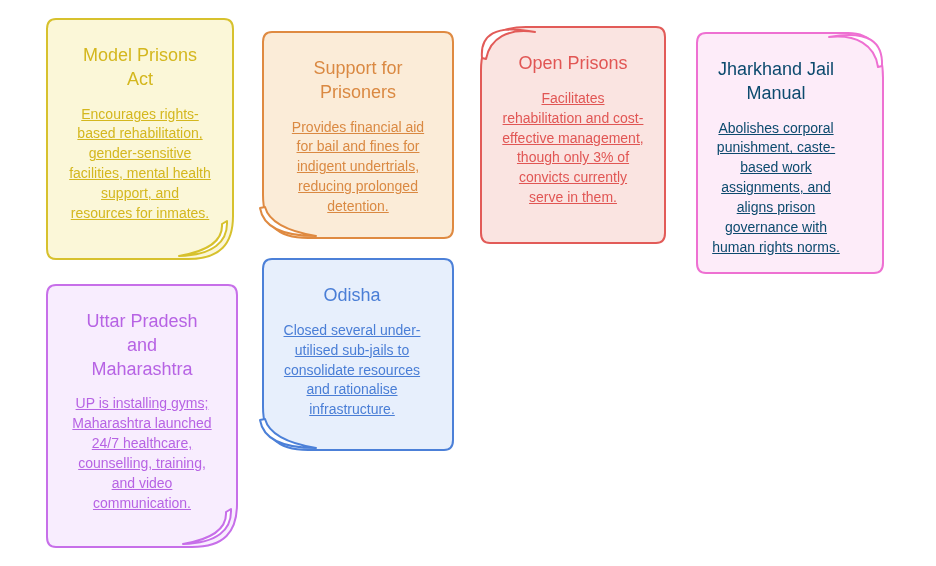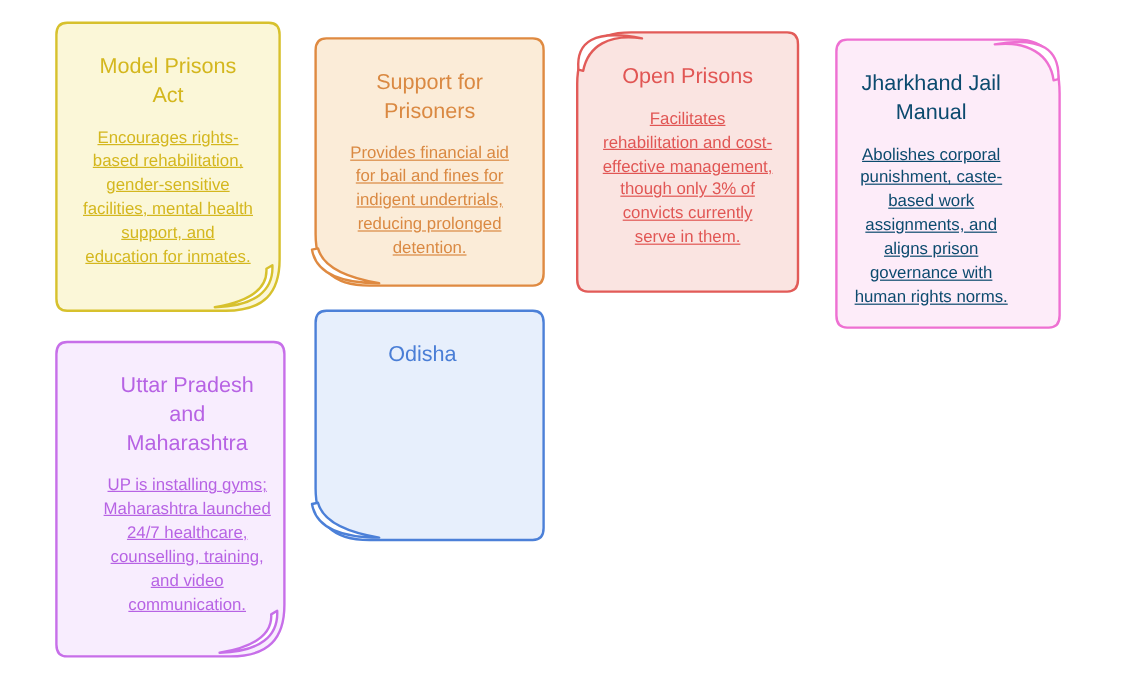--- a/index.html
+++ b/index.html
@@ -52,21 +52,21 @@
 
 <div class="canvas">
 
   <div class="card" style="left: 46px; top: 18px; width: 188px; height: 242px; color: rgb(212, 183, 30);">
     <svg class="note-shape" width="204" height="258" viewBox="-8 -8 204 258">
         <path d="M 10 1 H 178 Q 187 1 187 11 V 198 C 187 226 174 241 142 241 H 10 Q 1 241 1 231 V 11 Q 1 1 10 1 Z" fill="#fbf7d8" stroke="#d7c12d" stroke-width="2" stroke-linejoin="round"></path>
         <path d="M 181 203 C 182 224 167 237 133 238 C 163 233 177 222 176 206 Z" fill="#ffffff" stroke="#d7c12d" stroke-width="2" stroke-linejoin="round" stroke-linecap="round"></path>
       </svg>
     <div class="content">
       <h2 class="title">Model Prisons Act</h2>
-      <p class="body">Encourages rights-based rehabilitation, gender-sensitive facilities, mental health support, and education for inmates.</p>
+      <p class="body">Encourages rights-based rehabilitation, gender-sensitive facilities, mental health support, and resources for inmates.</p>
     </div>
   </div>
 
   <div class="card" style="left: 262px; top: 31px; width: 192px; height: 208px; color: rgb(218, 137, 66);">
     <svg class="note-shape" width="208" height="224" viewBox="-8 -8 208 224">
         <path d="M 10 1 H 182 Q 191 1 191 11 V 197 Q 191 207 182 207 H 46 C 14 207 1 192 1 164 V 11 Q 1 1 10 1 Z" fill="#fbecd8" stroke="#df8a41" stroke-width="2" stroke-linejoin="round"></path>
         <path d="M -2 177 C 1 195 18 205 54 205 C 24 200 7 191 3 176 Z" fill="#ffffff" stroke="#df8a41" stroke-width="2" stroke-linejoin="round" stroke-linecap="round"></path>
       </svg>
     <div class="content">
       <h2 class="title">Support for Prisoners</h2>
@@ -89,34 +89,35 @@
     <svg class="note-shape" width="204" height="258" viewBox="-8 -8 204 258">
         <path d="M 10 1 H 152 C 174 1 187 14 187 46 V 231 Q 187 241 178 241 H 10 Q 1 241 1 231 V 11 Q 1 1 10 1 Z" fill="#fdecf9" stroke="#ee70d2" stroke-width="2" stroke-linejoin="round"></path>
         <path d="M 186 34 C 187 10 173 -2 133 5 C 160 2 179 13 182 35 Z" fill="#ffffff" stroke="#ee70d2" stroke-width="2" stroke-linejoin="round" stroke-linecap="round"></path>
       </svg>
     <div class="content">
       <h2 class="title">Jharkhand Jail Manual</h2>
       <p class="body">Abolishes corporal punishment, caste-based work assignments, and aligns prison governance with human rights norms.</p>
     </div>
   </div>
 
-  <div class="card" style="left: 46px; top: 284px; width: 192px; height: 264px; color: rgb(183, 99, 228); padding-left: 28px;">
+  <div class="card" style="left: 46px; top: 284px; width: 192px; height: 264px; color: rgb(183, 99, 228);">
     <svg class="note-shape" width="208" height="280" viewBox="-8 -8 208 280">
         <path d="M 10 1 H 182 Q 191 1 191 11 V 220 C 191 248 178 263 146 263 H 10 Q 1 263 1 253 V 11 Q 1 1 10 1 Z" fill="#f8edfe" stroke="#c76fe9" stroke-width="2" stroke-linejoin="round"></path>
         <path d="M 185 225 C 186 246 171 259 137 260 C 167 255 181 244 180 228 Z" fill="#ffffff" stroke="#c76fe9" stroke-width="2" stroke-linejoin="round" stroke-linecap="round"></path>
       </svg>
     <div class="content">
       <h2 class="title">Uttar Pradesh and Maharashtra</h2>
       <p class="body">UP is installing gyms; Maharashtra launched 24/7 healthcare, counselling, training, and video communication.</p>
     </div>
   </div>
 
   <div class="card" style="left: 262px; top: 258px; width: 180px; height: 193px; color: rgb(74, 126, 214);">
     <svg class="note-shape" width="208" height="209" viewBox="-8 -8 208 209">
         <path d="M 10 1 H 182 Q 191 1 191 11 V 182 Q 191 192 182 192 H 46 C 14 192 1 177 1 149 V 11 Q 1 1 10 1 Z" fill="#e7effc" stroke="#4c80d8" stroke-width="2" stroke-linejoin="round"></path>
         <path d="M -2 162 C 1 180 18 190 54 190 C 24 185 7 176 3 161 Z" fill="#ffffff" stroke="#4c80d8" stroke-width="2" stroke-linejoin="round" stroke-linecap="round"></path>
       </svg>
     <div class="content">
       <h2 class="title">Odisha</h2>
+      <p class="body">Closed several under-utilised sub-jails to consolidate resources and rationalise infrastructure.</p>
     </div>
   </div>
 
 </div>
 
 </body></html>

